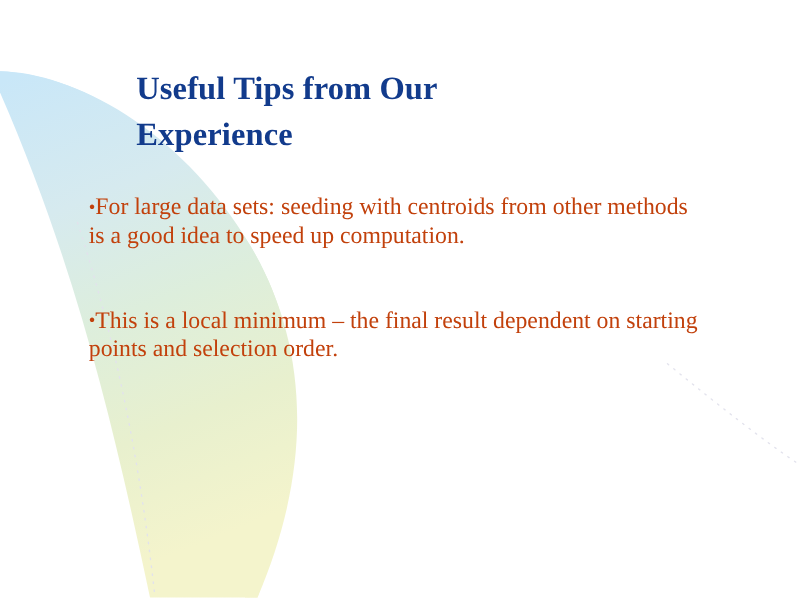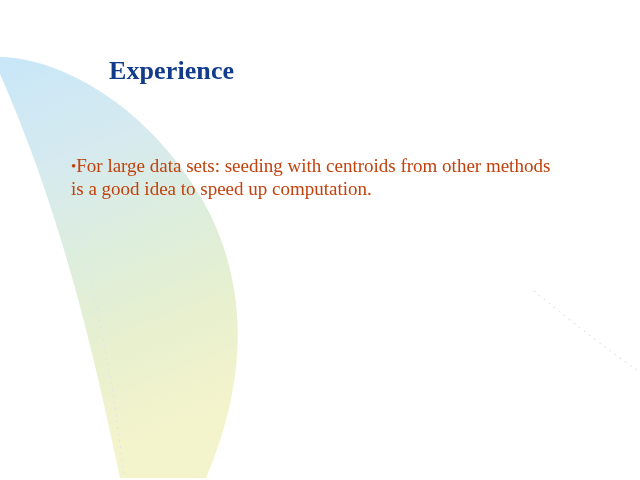--- a/index.html
+++ b/index.html
@@ -122,21 +122,23 @@
         L 120,478
         C 92,346 62,216 0,74
         Z" fill="url(#swooshGrad)"></path>
 
     <path d="M 62,178 C 92,270 112,368 124,478" fill="none" stroke="#E2E2EC" stroke-width="1.1" stroke-dasharray="1.2 5.2" stroke-linecap="round"></path>
 
     <path d="M 534,291 C 572,322 610,352 640,372" fill="none" stroke="#E3E3ED" stroke-width="1.1" stroke-dasharray="1.2 5.2" stroke-linecap="round"></path>
   </svg>
 
   <div id="title">
+    <span class="tline">Useful Tips from Our</span>
     <span class="tline">Experience</span>
   </div>
 
   <div id="body">
     <p class="bullet-para"><span class="bullet-glyph">•</span><span>For large data sets:  seeding with centroids from other methods is a good idea to speed up computation.</span></p>
+    <p class="bullet-para"><span class="bullet-glyph">•</span><span>This is a local minimum – the final result dependent on starting points and selection order.</span></p>
   </div>
 
 
 </div>
 
 </body></html>

